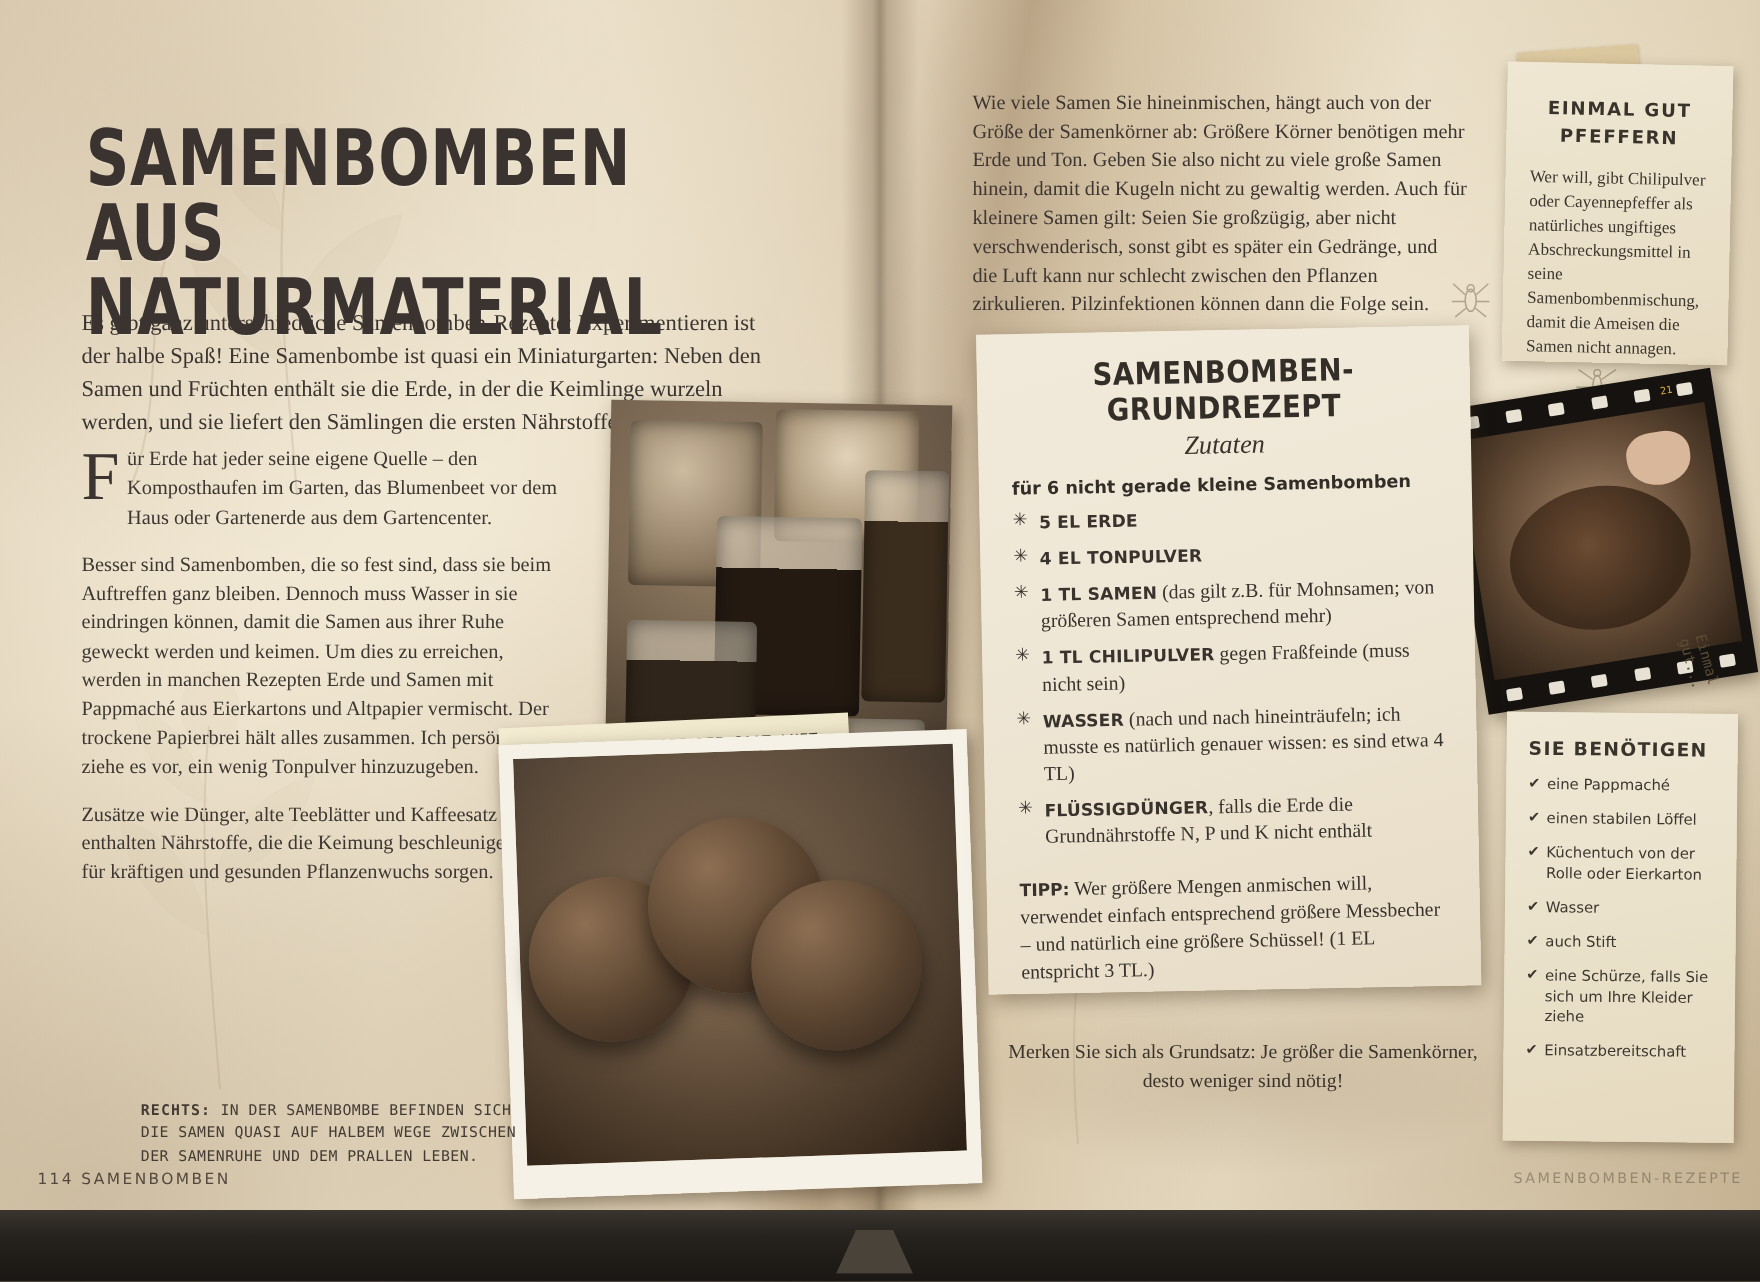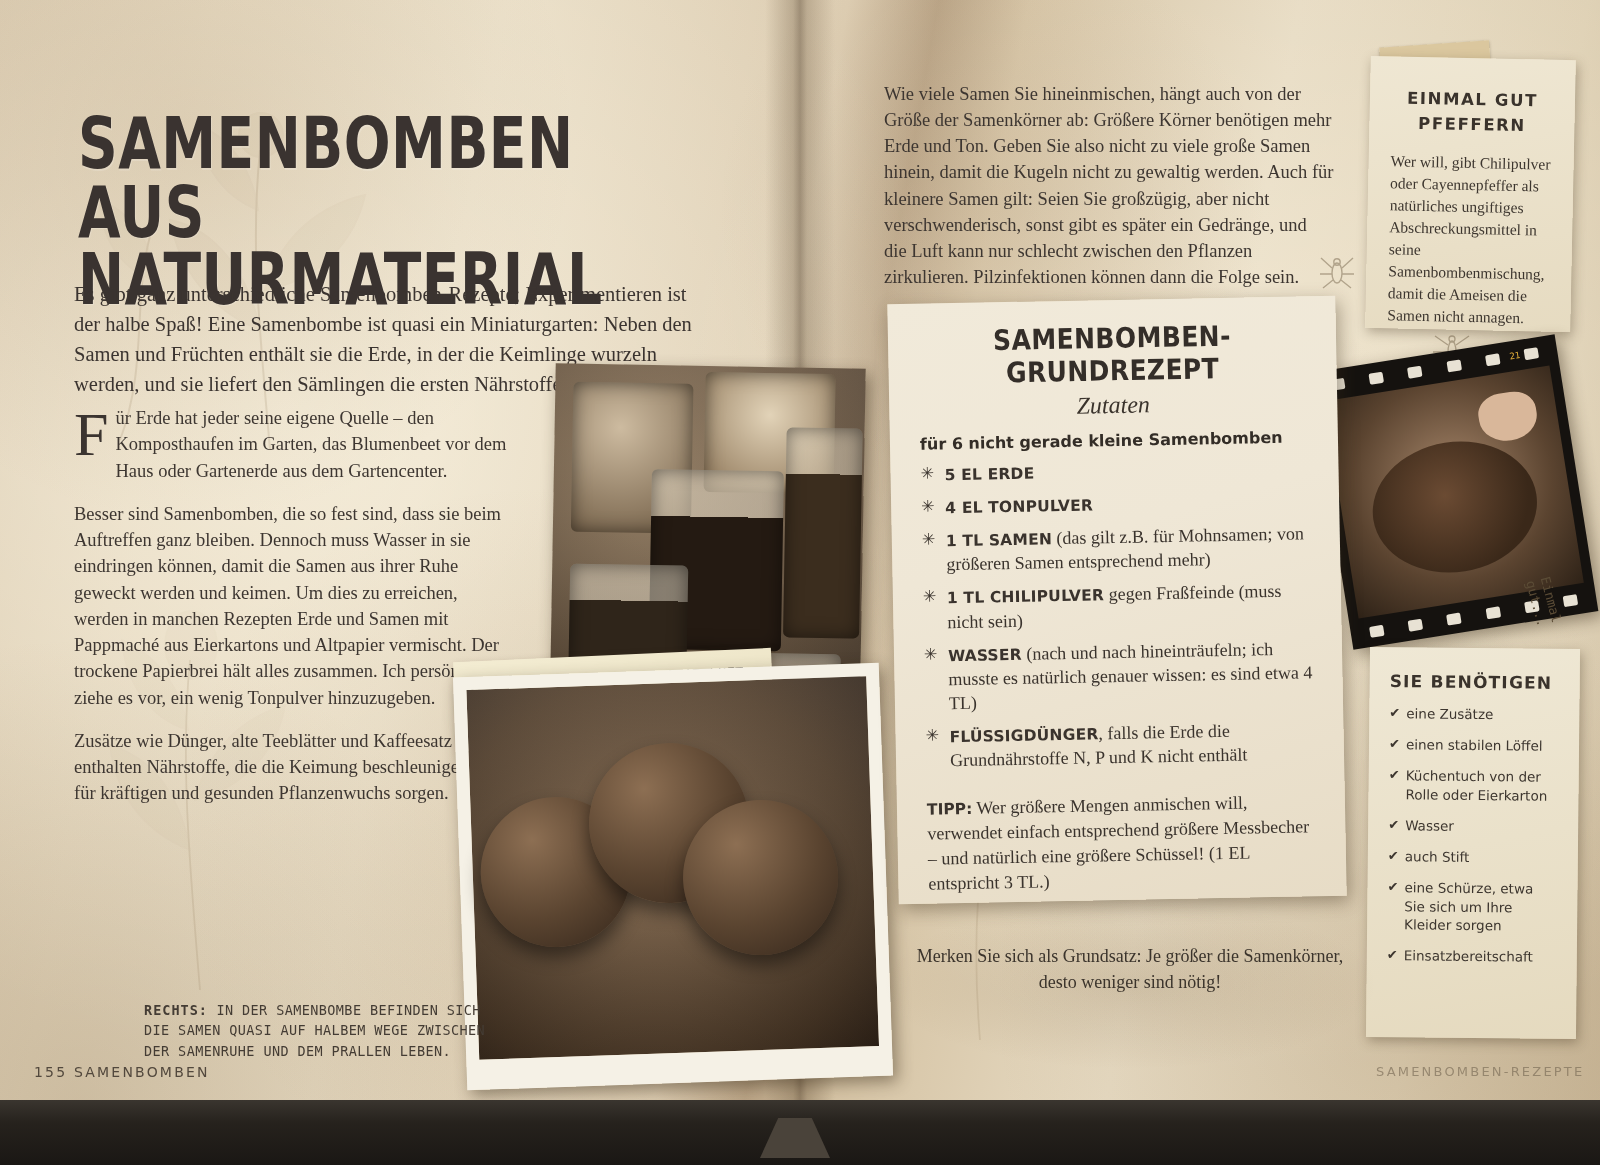--- a/index.html
+++ b/index.html
@@ -127,21 +127,21 @@
     position: absolute;
     left: 455px; top: 655px;
     width: 290px;
     padding: 13px 14px 15px 14px;
     background: linear-gradient(170deg, #f3ecd2, #e9e0c0);
     box-shadow: 2px 4px 9px rgba(60,45,25,0.35);
     transform: rotate(-2.6deg);
   }
   #caption-rechts {
     position: absolute;
-    left: 144px; top: 1000px;
+    left: 128px; top: 1000px;
     width: 360px;
   }
 
   
   .photo {
     position: absolute;
     box-shadow: 4px 6px 16px rgba(50,38,20,0.45);
   }
   #photo-jars {
     left: 552px; top: 366px;
@@ -467,21 +467,21 @@
     <div class="ball" style="left:8px; top:110px; width:150px; height:150px;"></div>
     <div class="ball" style="left:118px; top:60px; width:160px; height:160px;"></div>
     <div class="ball" style="left:210px; top:120px; width:155px; height:155px;"></div>
   </div>
 
   <div id="caption-rechts" class="caption-mono">
     <b>RECHTS:</b>
     <span>IN DER SAMENBOMBE BEFINDEN SICH DIE SAMEN QUASI AUF HALBEM WEGE ZWISCHEN DER SAMENRUHE UND DEM PRALLEN LEBEN.</span>
   </div>
 
-  <div id="folio-left">155  SAMENBOMBEN</div>
+  <div id="folio-left">114  SAMENBOMBEN</div>
 
   <p id="right-intro">Wie viele Samen Sie hineinmischen, hängt auch von der Größe der Samenkörner ab: Größere Körner benötigen mehr Erde und Ton. Geben Sie also nicht zu viele große Samen hinein, damit die Kugeln nicht zu gewaltig werden. Auch für kleinere Samen gilt: Seien Sie großzügig, aber nicht verschwenderisch, sonst gibt es später ein Gedränge, und die Luft kann nur schlecht zwischen den Pflanzen zirkulieren. Pilzinfektionen können dann die Folge sein.</p>
 
   <div id="pepper-tape"></div>
   <div id="pepper-note">
     <div id="pepper-title">EINMAL GUT PFEFFERN</div>
     <div id="pepper-body">Wer will, gibt Chilipulver oder Cayennepfeffer als natürliches ungiftiges Abschreckungsmittel in seine Samenbombenmischung, damit die Ameisen die Samen nicht annagen.</div>
   </div>
 
   <div class="photo" id="photo-film">
@@ -542,41 +542,41 @@
 
     <div id="recipe-tip">
       <b>TIPP:</b><span> Wer größere Mengen anmischen will, verwendet einfach entsprechend größere Messbecher – und natürlich eine größere Schüssel! (1 EL entspricht 3 TL.)</span>
     </div>
   </div>
 
   <div id="needed-card">
     <div id="needed-title">SIE BENÖTIGEN</div>
     <div class="need-item">
       <span class="chk">✔</span>
-      <span>eine Zusätze</span>
+      <span>eine Pappmaché</span>
     </div>
     <div class="need-item">
       <span class="chk">✔</span>
       <span>einen stabilen Löffel</span>
     </div>
     <div class="need-item">
       <span class="chk">✔</span>
       <span>Küchentuch von der Rolle oder Eierkarton</span>
     </div>
     <div class="need-item">
       <span class="chk">✔</span>
       <span>Wasser</span>
     </div>
     <div class="need-item">
       <span class="chk">✔</span>
       <span>auch Stift</span>
     </div>
     <div class="need-item">
       <span class="chk">✔</span>
-      <span>eine Schürze, etwa Sie sich um Ihre Kleider sorgen</span>
+      <span>eine Schürze, falls Sie sich um Ihre Kleider ziehe</span>
     </div>
     <div class="need-item">
       <span class="chk">✔</span>
       <span>Einsatzbereitschaft</span>
     </div>
   </div>
 
   <div id="pullquote-bg"></div>
   <div id="pullquote">Merken Sie sich als Grundsatz: Je größer die Samenkörner, desto weniger sind nötig!</div>
 

